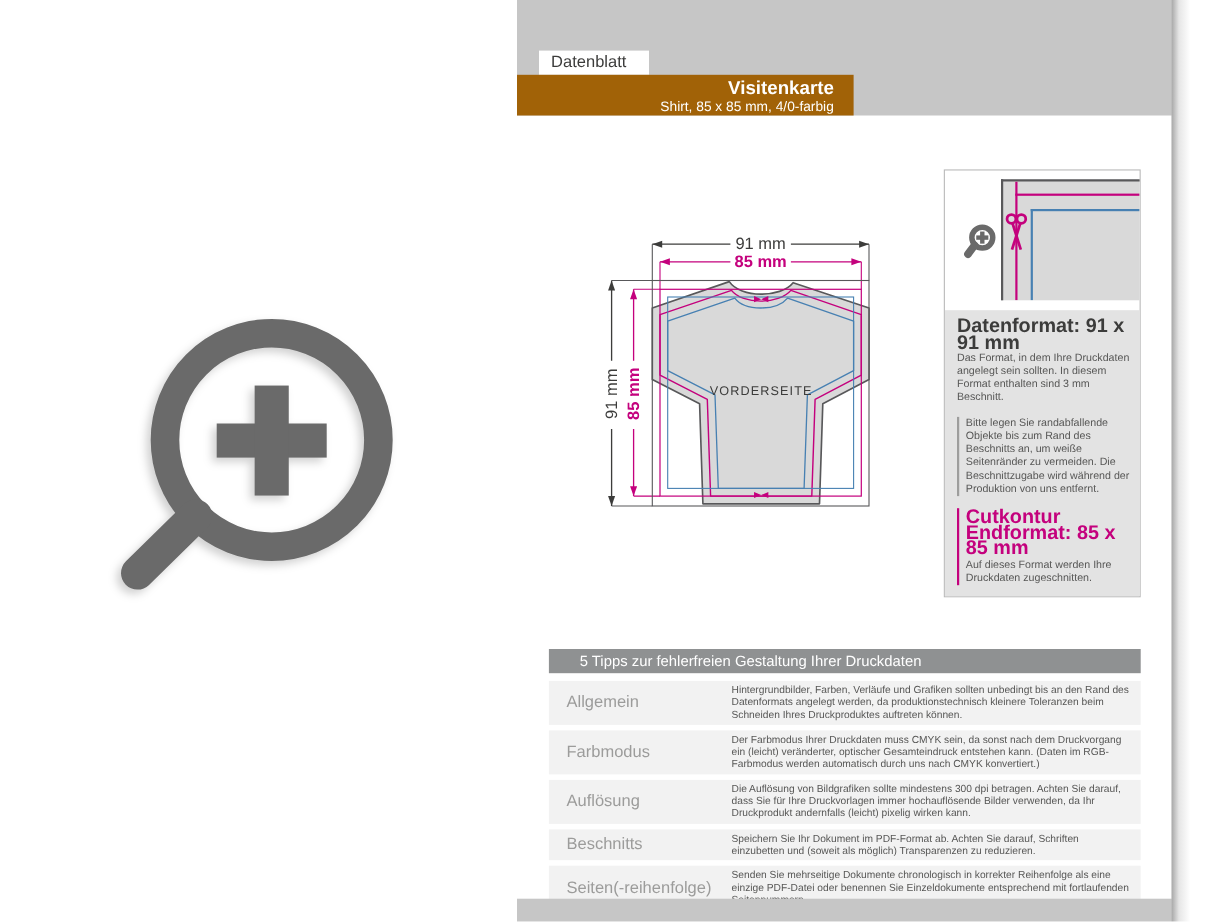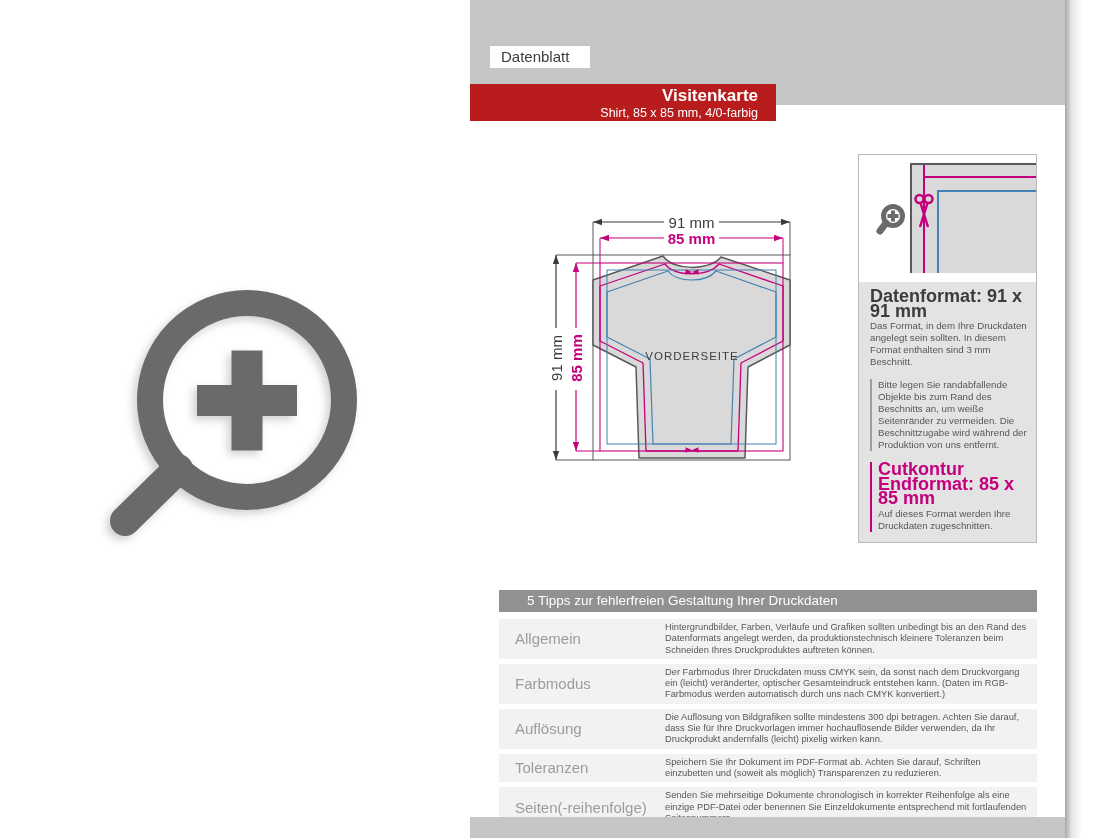--- a/index.html
+++ b/index.html
@@ -10,21 +10,21 @@
   .big-zoom{position:absolute;left:95px;top:255px;
             filter:drop-shadow(-4px 4px 4px rgba(0,0,0,0.18));}
 
   
   .band-top{position:absolute;left:470px;top:0;width:595px;height:105px;background:#c6c6c6;}
   .band-bottom{position:absolute;left:470px;top:817px;width:595px;height:21px;background:#c6c6c6;}
   .page-shadow{position:absolute;left:1065px;top:0;width:17px;height:838px;
      background:linear-gradient(to right, rgba(80,80,80,.5), rgba(130,130,130,.2) 40%, rgba(255,255,255,0));}
   .tab{position:absolute;left:490px;top:46px;width:100px;height:22px;background:#fff;
        color:#3c3c3b;font-size:15px;line-height:22px;padding-left:11px;box-sizing:border-box;}
-  .titlebar{position:absolute;left:470px;top:84px;width:306px;height:37px;background:#b91c1c;
+  .titlebar{position:absolute;left:470px;top:68px;width:306px;height:37px;background:#a16207;
        color:#fff;text-align:right;padding:2px 18px 0 0;box-sizing:border-box;}
   .title{font-size:17px;font-weight:bold;line-height:20px;}
   .subtitle{font-size:12.5px;line-height:14px;}
 
   
   .diagram{position:absolute;left:536px;top:212px;}
 
   
   .sidebar{position:absolute;left:858px;top:154px;width:179px;height:389px;background:#fff;
            border:1px solid #b9b9b9;box-sizing:border-box;}
@@ -183,21 +183,21 @@
     </div>
     <div class="tip-row">
       <div class="tip-label">Farbmodus</div>
       <div class="tip-text">Der Farbmodus Ihrer Druckdaten muss CMYK sein, da sonst nach dem Druckvorgang ein (leicht) veränderter, optischer Gesamteindruck entstehen kann. (Daten im RGB-Farbmodus werden automatisch durch uns nach CMYK konvertiert.)</div>
     </div>
     <div class="tip-row">
       <div class="tip-label">Auflösung</div>
       <div class="tip-text">Die Auflösung von Bildgrafiken sollte mindestens 300 dpi betragen. Achten Sie darauf, dass Sie für Ihre Druckvorlagen immer hochauflösende Bilder verwenden, da Ihr Druckprodukt andernfalls (leicht) pixelig wirken kann.</div>
     </div>
     <div class="tip-row">
-      <div class="tip-label">Toleranzen</div>
+      <div class="tip-label">Beschnitts</div>
       <div class="tip-text">Speichern Sie Ihr Dokument im PDF-Format ab. Achten Sie darauf, Schriften einzubetten und (soweit als möglich) Transparenzen zu reduzieren.</div>
     </div>
     <div class="tip-row">
       <div class="tip-label">Seiten(-reihenfolge)</div>
       <div class="tip-text">Senden Sie mehrseitige Dokumente chronologisch in korrekter Reihenfolge als eine einzige PDF-Datei oder benennen Sie Einzeldokumente entsprechend mit fortlaufenden Seitennummern.</div>
     </div>
   </div>
 
   <div class="band-bottom"></div>
   <div class="page-shadow"></div>

